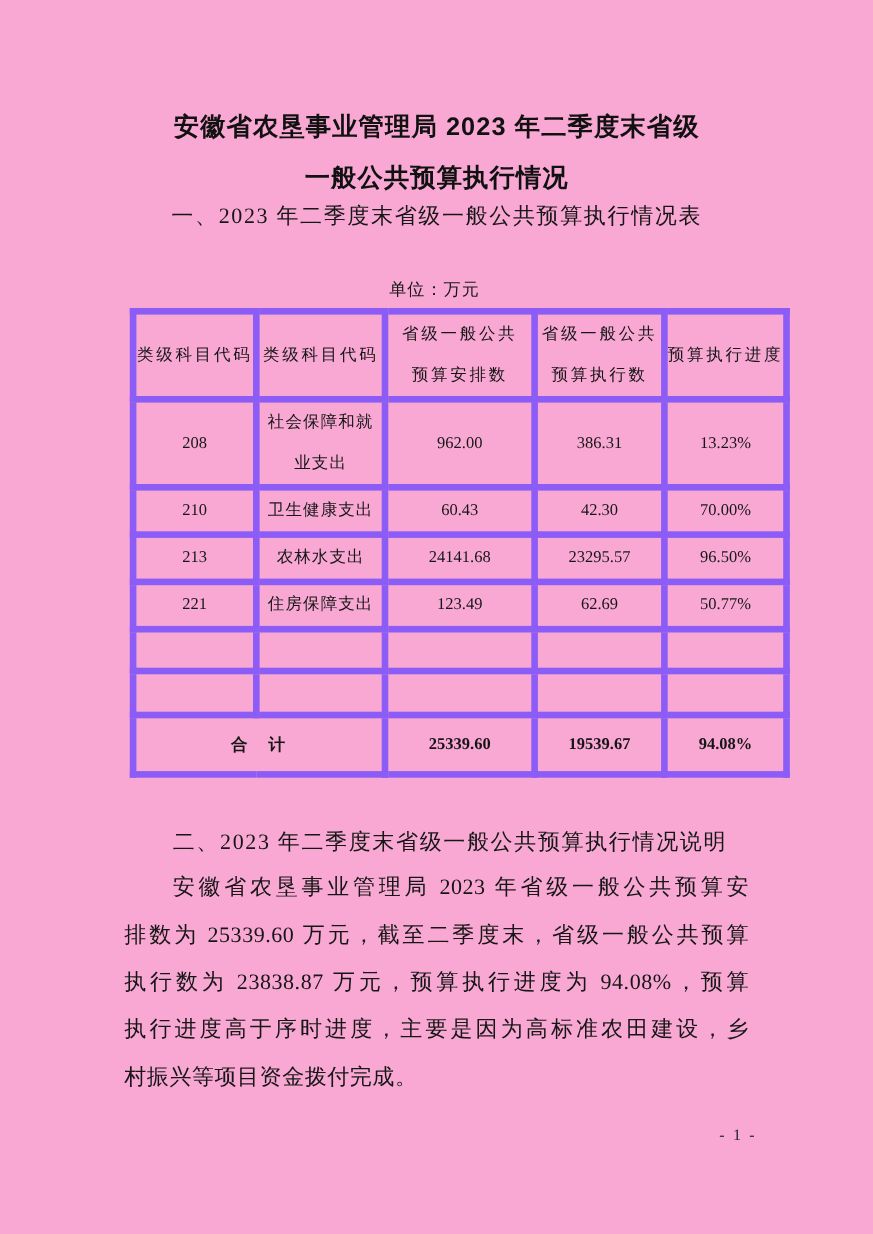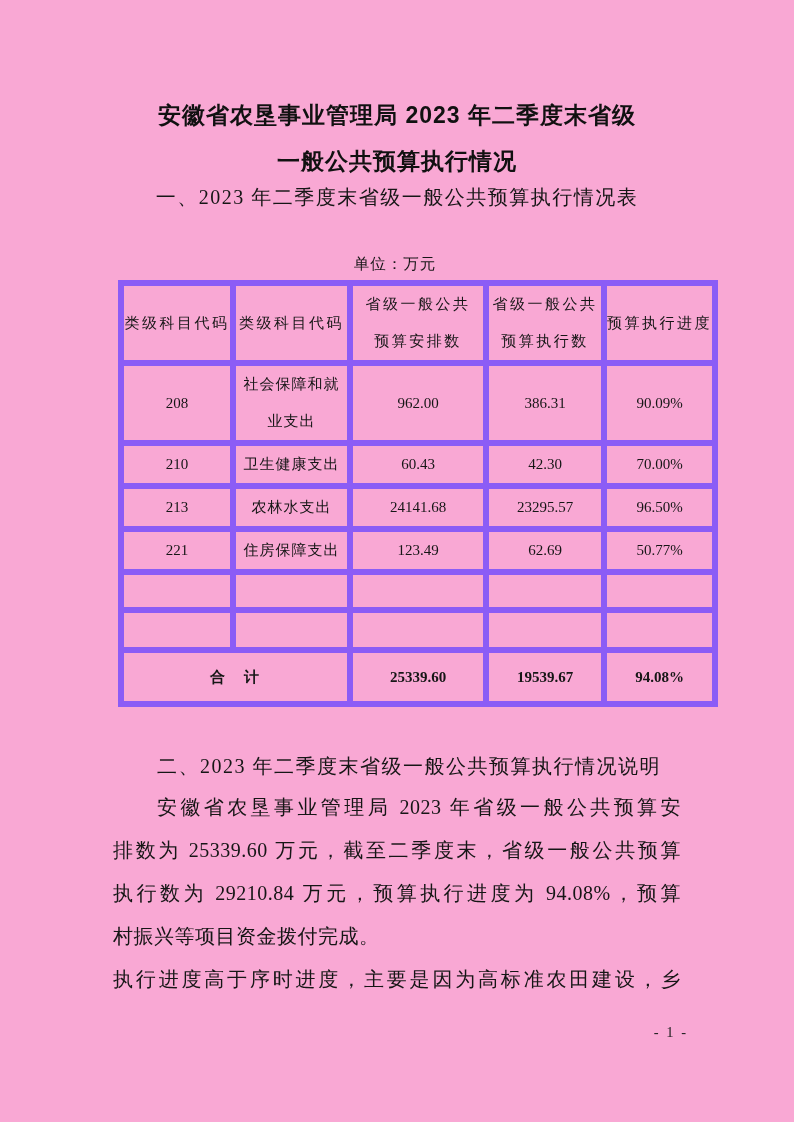--- a/index.html
+++ b/index.html
@@ -133,21 +133,21 @@
             <div class="hl">预算执行进度</div>
             <div class="hl"></div>
           </th>
         </tr>
 
         <tr class="r-tall">
           <td>208</td>
           <td class="namecell">社会保障和就业支出</td>
           <td>962.00</td>
           <td>386.31</td>
-          <td>90.09%</td>
+          <td>13.23%</td>
         </tr>
 
         <tr class="r-med">
           <td>210</td>
           <td class="namecell">卫生健康支出</td>
           <td>60.43</td>
           <td>42.30</td>
           <td>70.00%</td>
         </tr>
 
@@ -192,20 +192,20 @@
         </tr>
       </tbody>
     </table>
   </div>
 
   <div class="s-heading indent">二、2023 年二季度末省级一般公共预算执行情况说明</div>
 
   <div class="para">
     <div class="pl first">安徽省农垦事业管理局 2023 年省级一般公共预算安</div>
     <div class="pl">排数为 25339.60 万元，截至二季度末，省级一般公共预算</div>
-    <div class="pl">执行数为 29210.84 万元，预算执行进度为 94.08%，预算</div>
+    <div class="pl">执行数为 23838.87 万元，预算执行进度为 94.08%，预算</div>
+    <div class="pl">执行进度高于序时进度，主要是因为高标准农田建设，乡</div>
     <div class="pl last">村振兴等项目资金拨付完成。</div>
-    <div class="pl">执行进度高于序时进度，主要是因为高标准农田建设，乡</div>
   </div>
 
   <div class="pageno">- 1 -</div>
 
 </div>
 
 </body></html>

